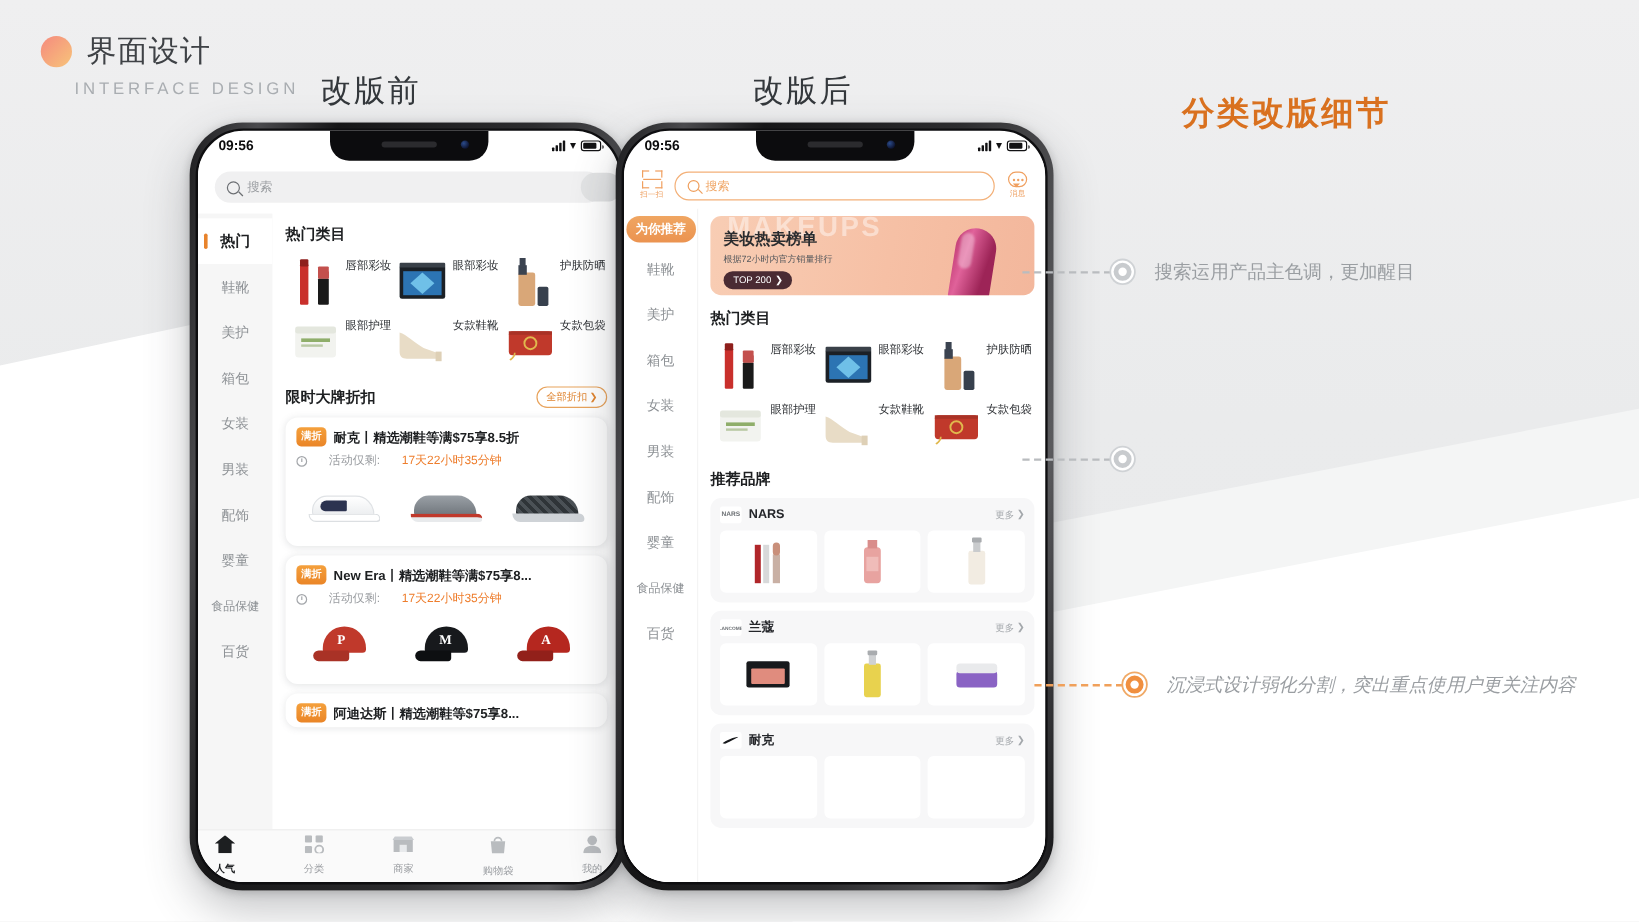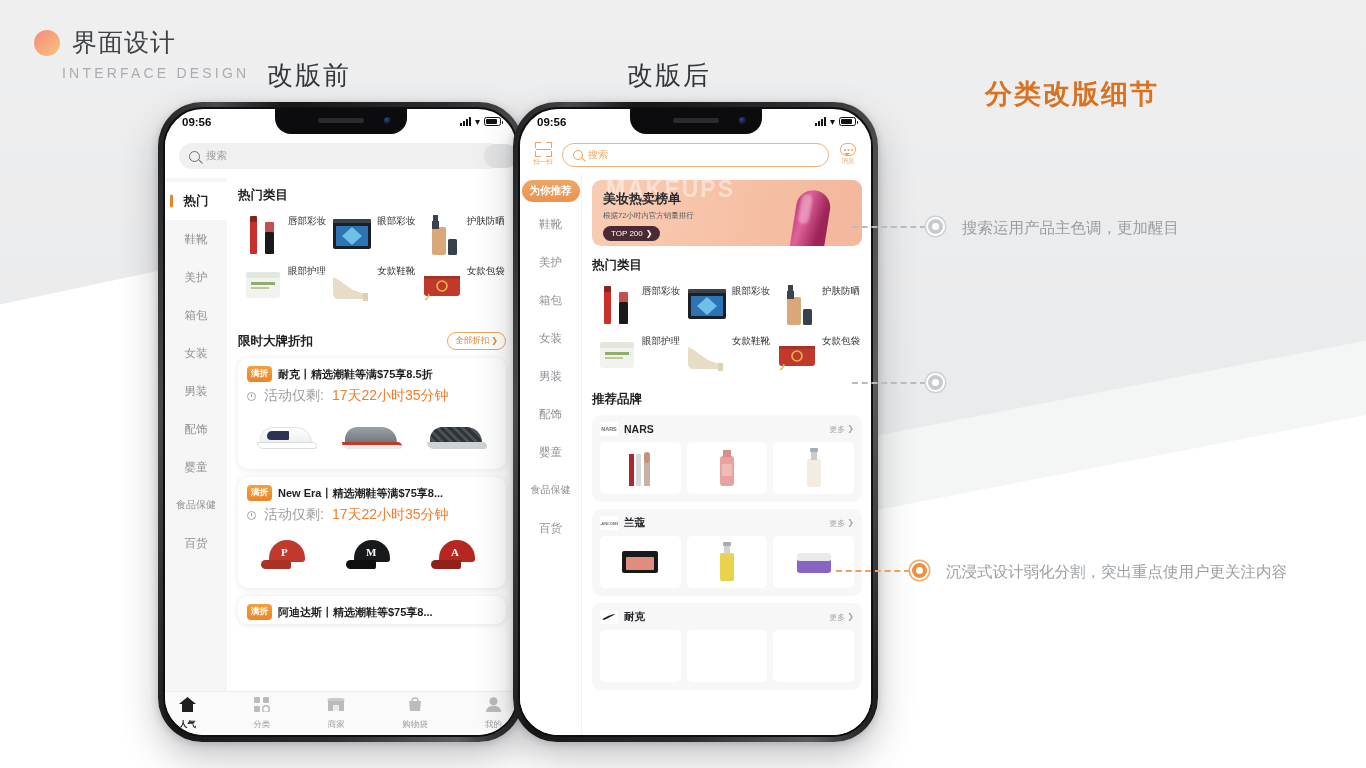--- a/index.html
+++ b/index.html
@@ -161,36 +161,36 @@
   .cat-item.small { font-size: 10px; }
 
   .before-content { flex:1; padding: 9px 10px 0 11px; overflow:hidden; }
   .sec-title { font-size: 12.5px; font-weight:bold; color:#1d1f21; }
 
   .grid3 { display:grid; grid-template-columns: repeat(3,1fr); gap: 4px 0; margin-top: 8px;}
   .gitem { display:flex; flex-direction:row; align-items:flex-start; }
   .gthumb { width:50px; height:46px; display:flex; align-items:center; justify-content:center; }
   .glabel { margin-top:3px; font-size:9.5px; color:#2c2f33; }
 
-  .deal-head { display:flex; align-items:center; justify-content:space-between; margin-top: 24px; }
+  .deal-head { display:flex; align-items:center; justify-content:space-between; margin-top: 14px; }
   .pill-outline {
     border:1px solid #e8a35c; color:#e08531; font-size:8.5px;
     border-radius:9px; padding: 2px 7px; display:flex; align-items:center; gap:2px;
   }
   .deal-card {
     margin-top: 8px; background:#fff; border-radius:10px;
     box-shadow: 0 1px 6px rgba(100,105,110,.16); padding: 8px 9px 9px;
   }
   .deal-title-row { display:flex; align-items:center; gap:6px; }
   .tag-full {
     background: linear-gradient(180deg,#f4a03c,#ea8527); color:#fff;
     font-size:8.5px; border-radius:4px; padding: 2px 4px; font-weight:bold; flex-shrink:0;
   }
   .deal-title { font-size:11px; font-weight:bold; color:#1d1f21; white-space:nowrap; overflow:hidden; }
-  .deal-timer { display:flex; align-items:center; gap:8px; margin-top:5px; font-size:14px; color:#9a9da1;}
+  .deal-timer { display:flex; align-items:center; gap:18px; margin-top:5px; font-size:10px; color:#9a9da1;}
   .clock { width:9px;height:9px;border:1.2px solid #a3a6aa;border-radius:50%;position:relative;flex-shrink:0;}
   .clock::after{content:"";position:absolute;left:3.4px;top:1.6px;width:1px;height:3px;background:#a3a6aa;}
   .timer-hot { color:#ee7d2c; }
   .deal-imgs { display:flex; justify-content:space-between; gap:5px; margin-top:7px; }
   .deal-imgs .ph-img { flex:1; height:48px; display:flex; align-items:center; justify-content:center; }
 
   
   .shoe { width:60px; height:26px; position:relative; }
   .shoe .sole { position:absolute; bottom:0; left:0; right:0; height:7px; border-radius:0 8px 5px 12px; }
   .shoe .upper{ position:absolute; bottom:5px; left:3px; width:52px; height:17px; border-radius:16px 20px 2px 4px; }
@@ -303,21 +303,21 @@
   }
   .anno-dot i{ width:7px;height:7px;border-radius:50%;background:#fff;}
   .anno-dot.hot { background:#f08f3f; box-shadow:0 0 0 1.5px #f0a966; }
   .anno-dot.hot i { background:#fff; }
   .anno-text {
     margin-left: 17px; font-size:15.5px; color:#9a9ea2; line-height:1.75;
     max-width: 370px; margin-top:-3px;
   }
   #anno-1 { left: 852px; top: 197px; margin-top: 20px; }
   #anno-2 { left: 852px; top: 373px; }
-  #anno-3 { left: 836px; top: 561px; }
+  #anno-3 { left: 862px; top: 561px; font-style: italic; }
 </style>
 </head>
 <body>
 
 <div class="bg-band" id="band-top-fade"></div>
 <div class="bg-band" id="band-mid-right"></div>
 <div class="bg-band" id="band-lower-left"></div>
 <div class="bg-band" id="band-lower-right"></div>
 
 <div id="logo-block">

